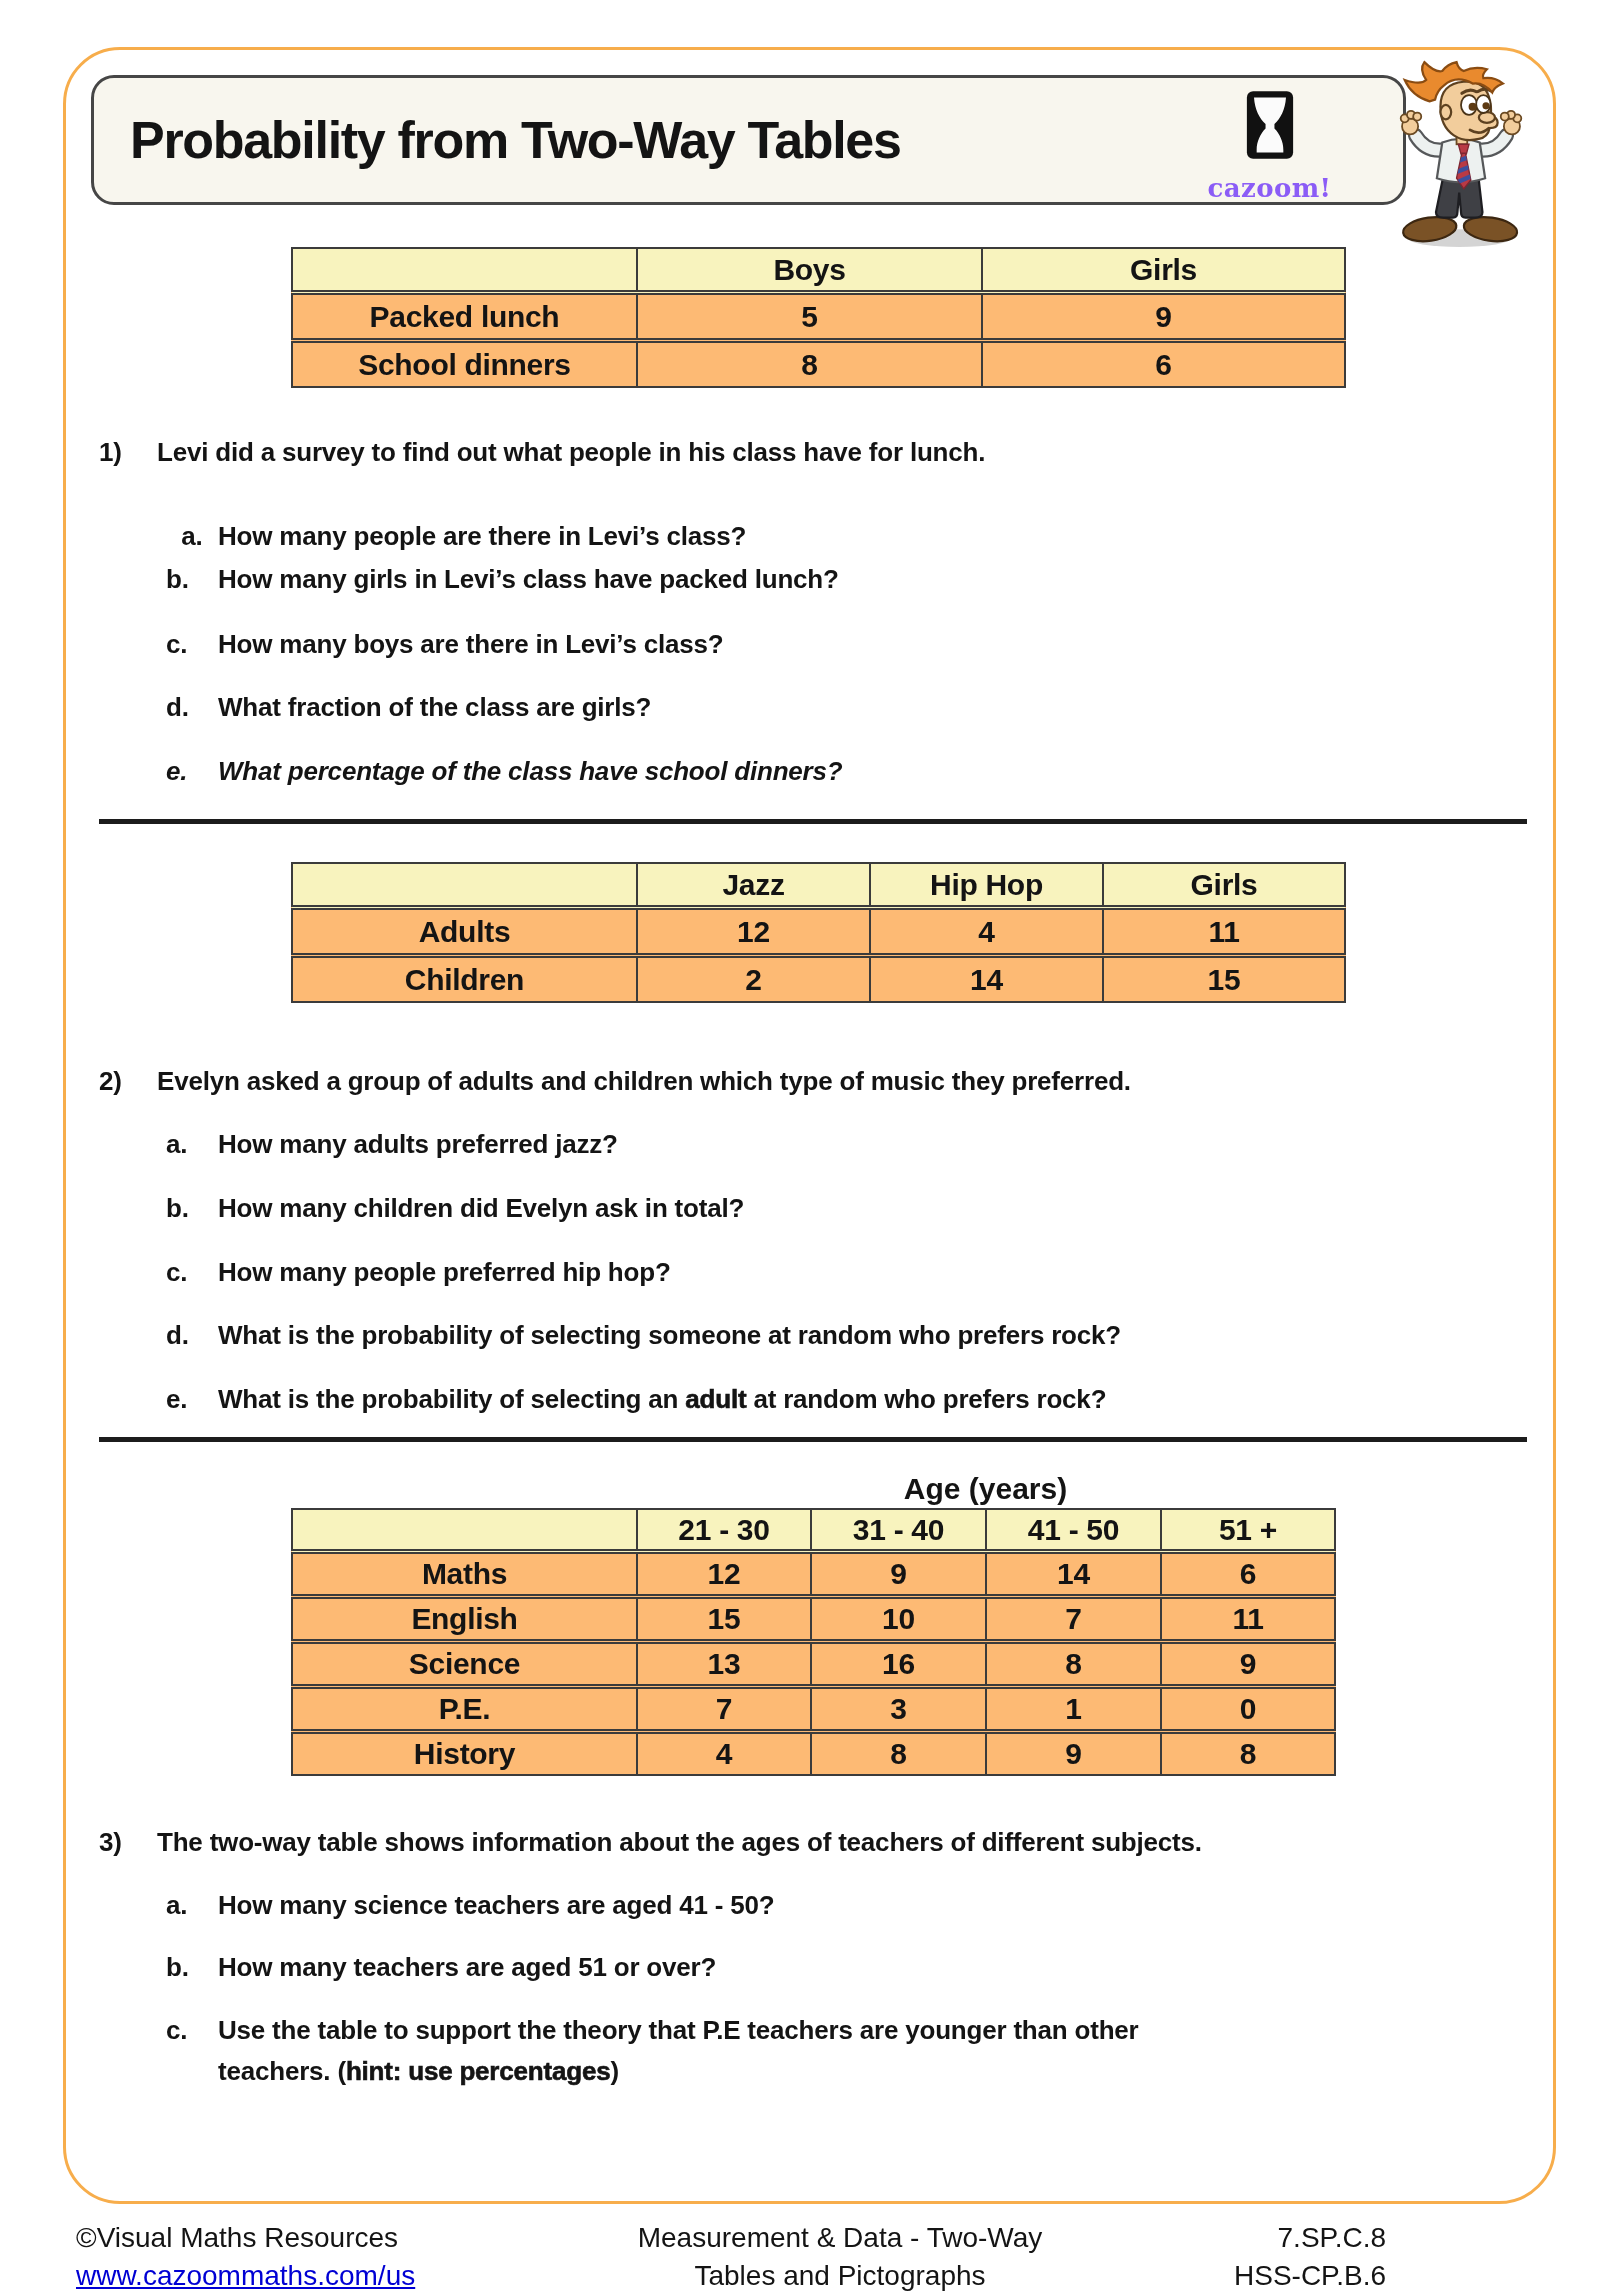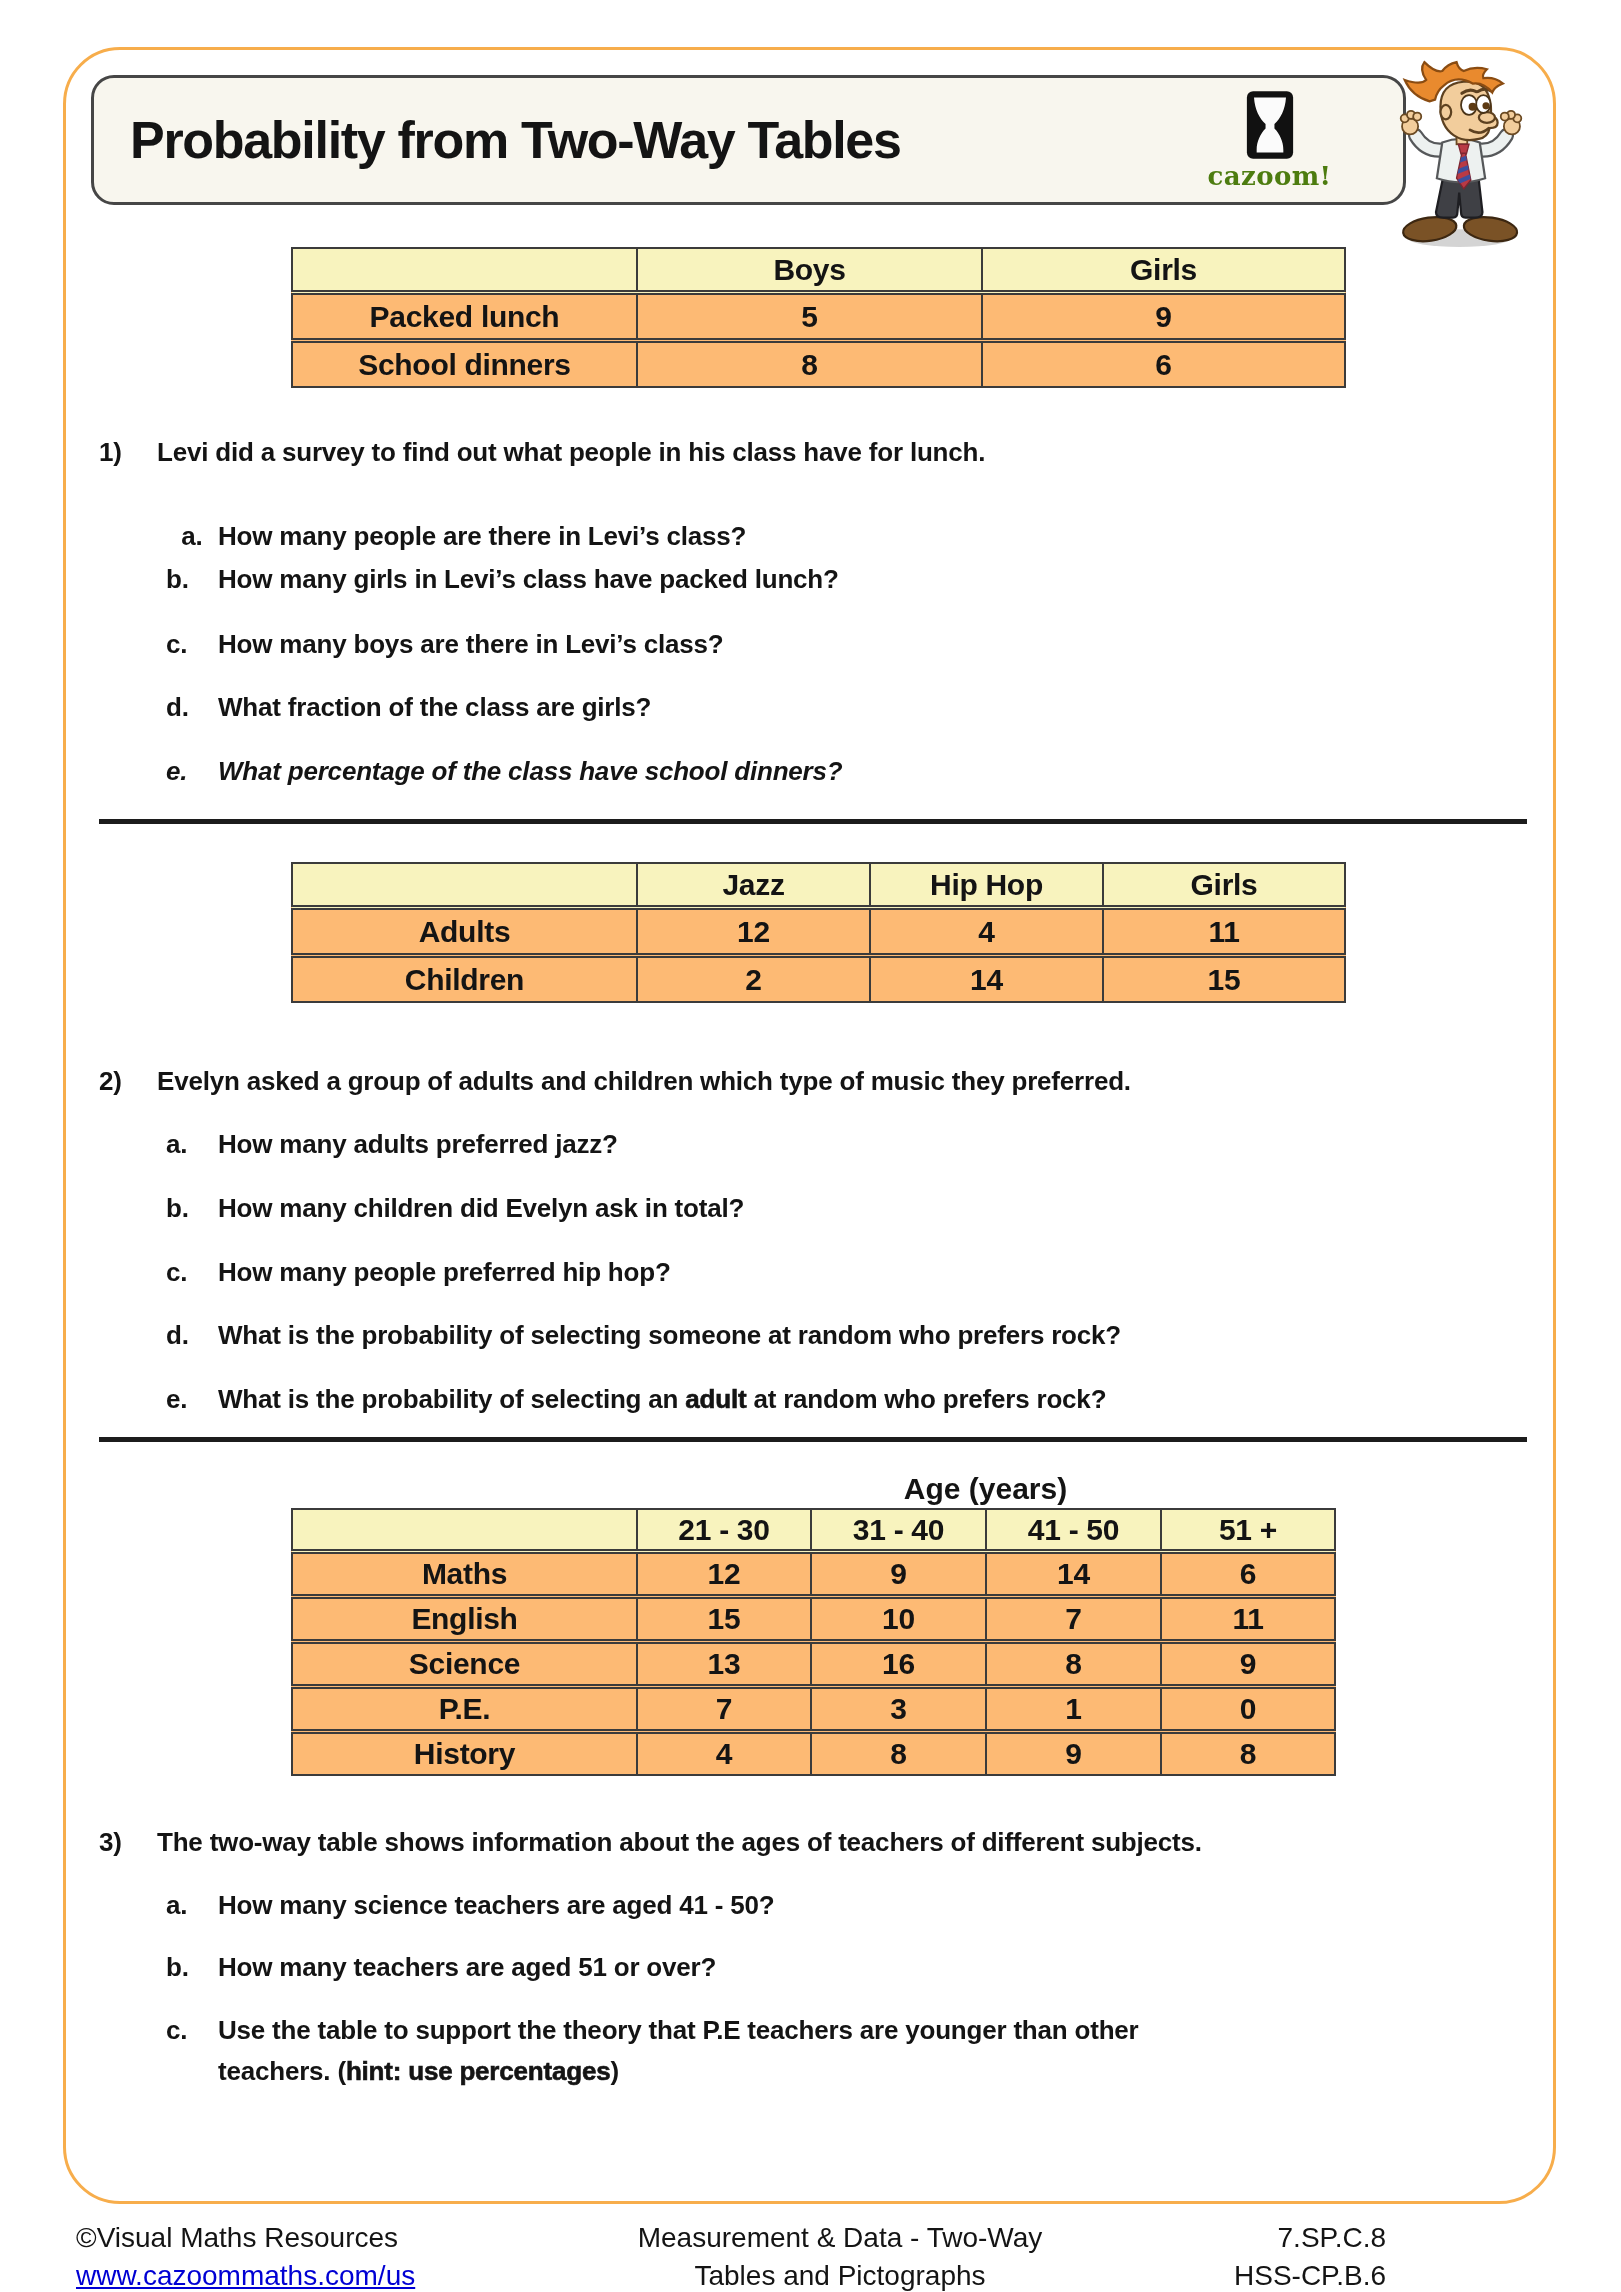--- a/index.html
+++ b/index.html
@@ -8,21 +8,21 @@
   .frame{position:absolute;left:63px;top:47px;width:1487px;height:2151px;
          border:3.6px solid #F7AD4B;border-radius:57px;}
   
   .title-box{position:absolute;left:91px;top:75px;width:1273px;height:124px;
              background:#F8F6EE;border:3.1px solid #464646;border-radius:23px;padding-left:36px;}
   .title-box h1{position:absolute;left:36px;top:50%;transform:translateY(-50%);
                 margin:0;font-size:52px;font-weight:700;letter-spacing:-1.3px;white-space:nowrap;}
   .brand{position:absolute;left:1104px;top:10.7px;width:143px;text-align:center;}
   .drum{display:block;margin:0 auto;width:48px;height:72px;}
   .brand-text{font-family:"DejaVu Serif",serif;font-weight:700;font-size:26px;
-              letter-spacing:0.4px;margin-top:0;color:#4d7c0f;}
+              letter-spacing:0.4px;margin-top:12px;color:#8b5cf6;}
   .character{position:absolute;left:1394px;top:59px;width:134px;height:192px;}
   
   .tbl{position:absolute;border-collapse:collapse;table-layout:fixed;background:#fdba74;
        border:2.7px solid #3b3b3b;}
   .tbl th,.tbl td{border:2.2px solid #3b3b3b;text-align:center;vertical-align:middle;
                   font-weight:700;font-size:30px;padding:0;letter-spacing:-0.3px;}
   .tbl thead th{background:#F8F3BE;height:41px;}
   .tbl td{height:43px;}
   .tbl tbody td{border-top:5.4px double #3b3b3b;}
   .t3 thead th{height:39px;}

